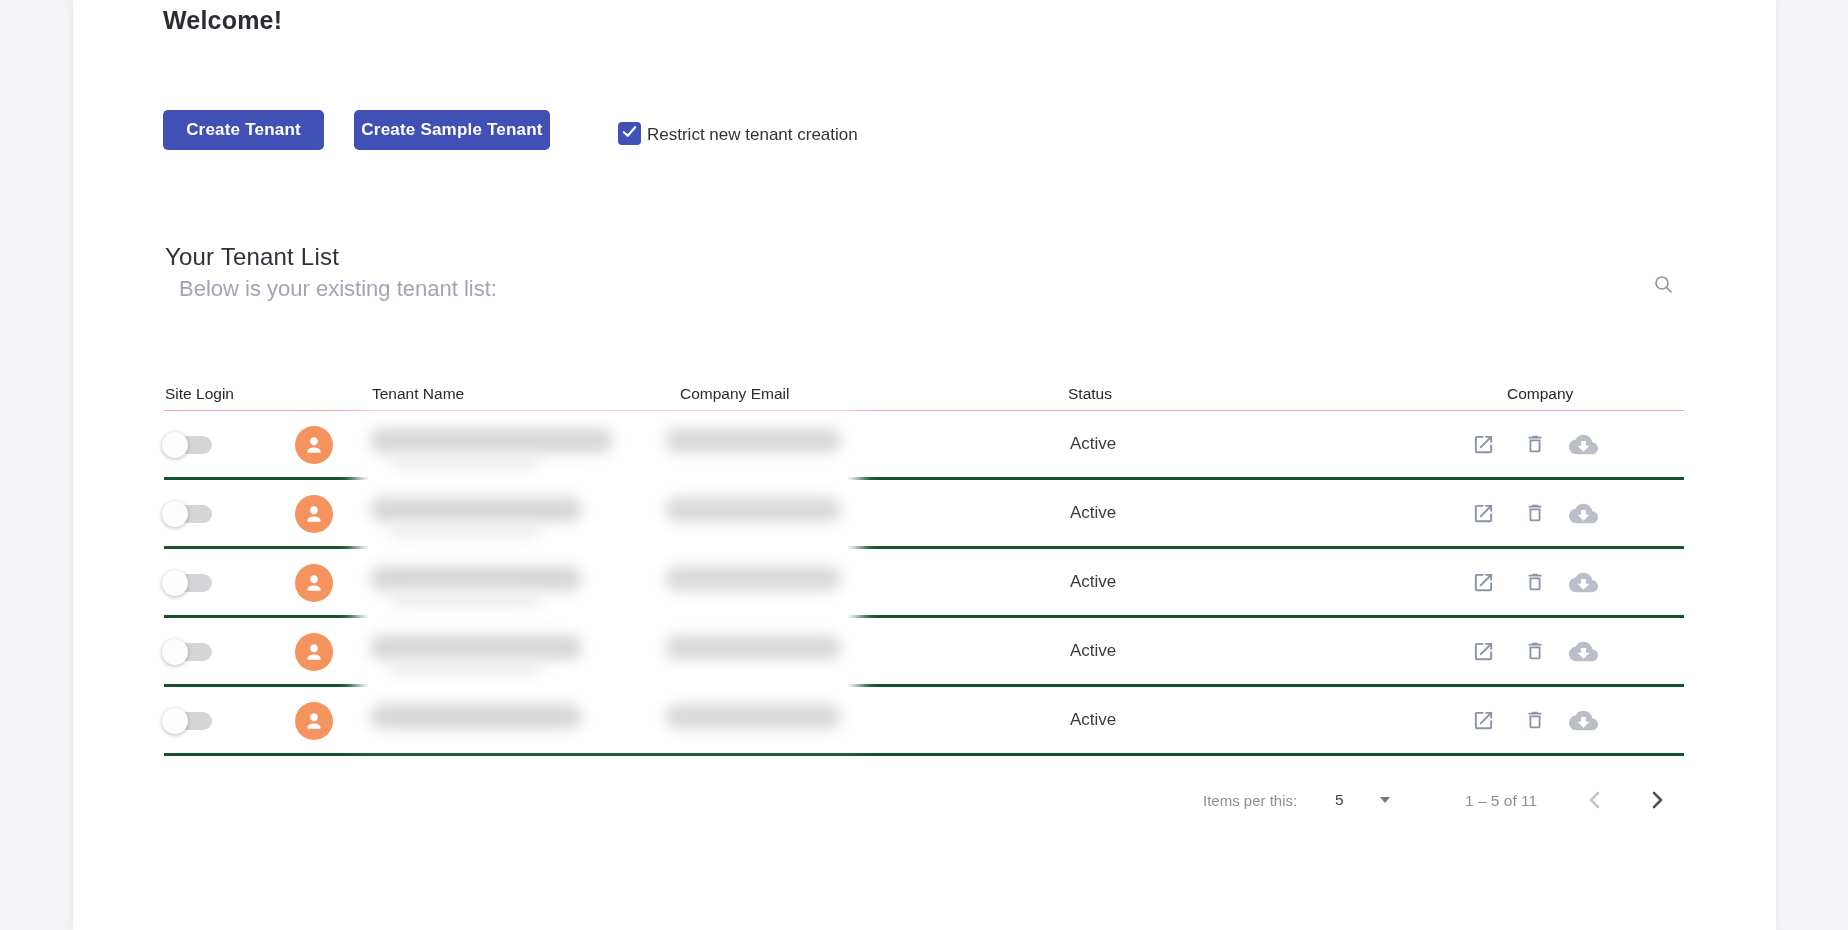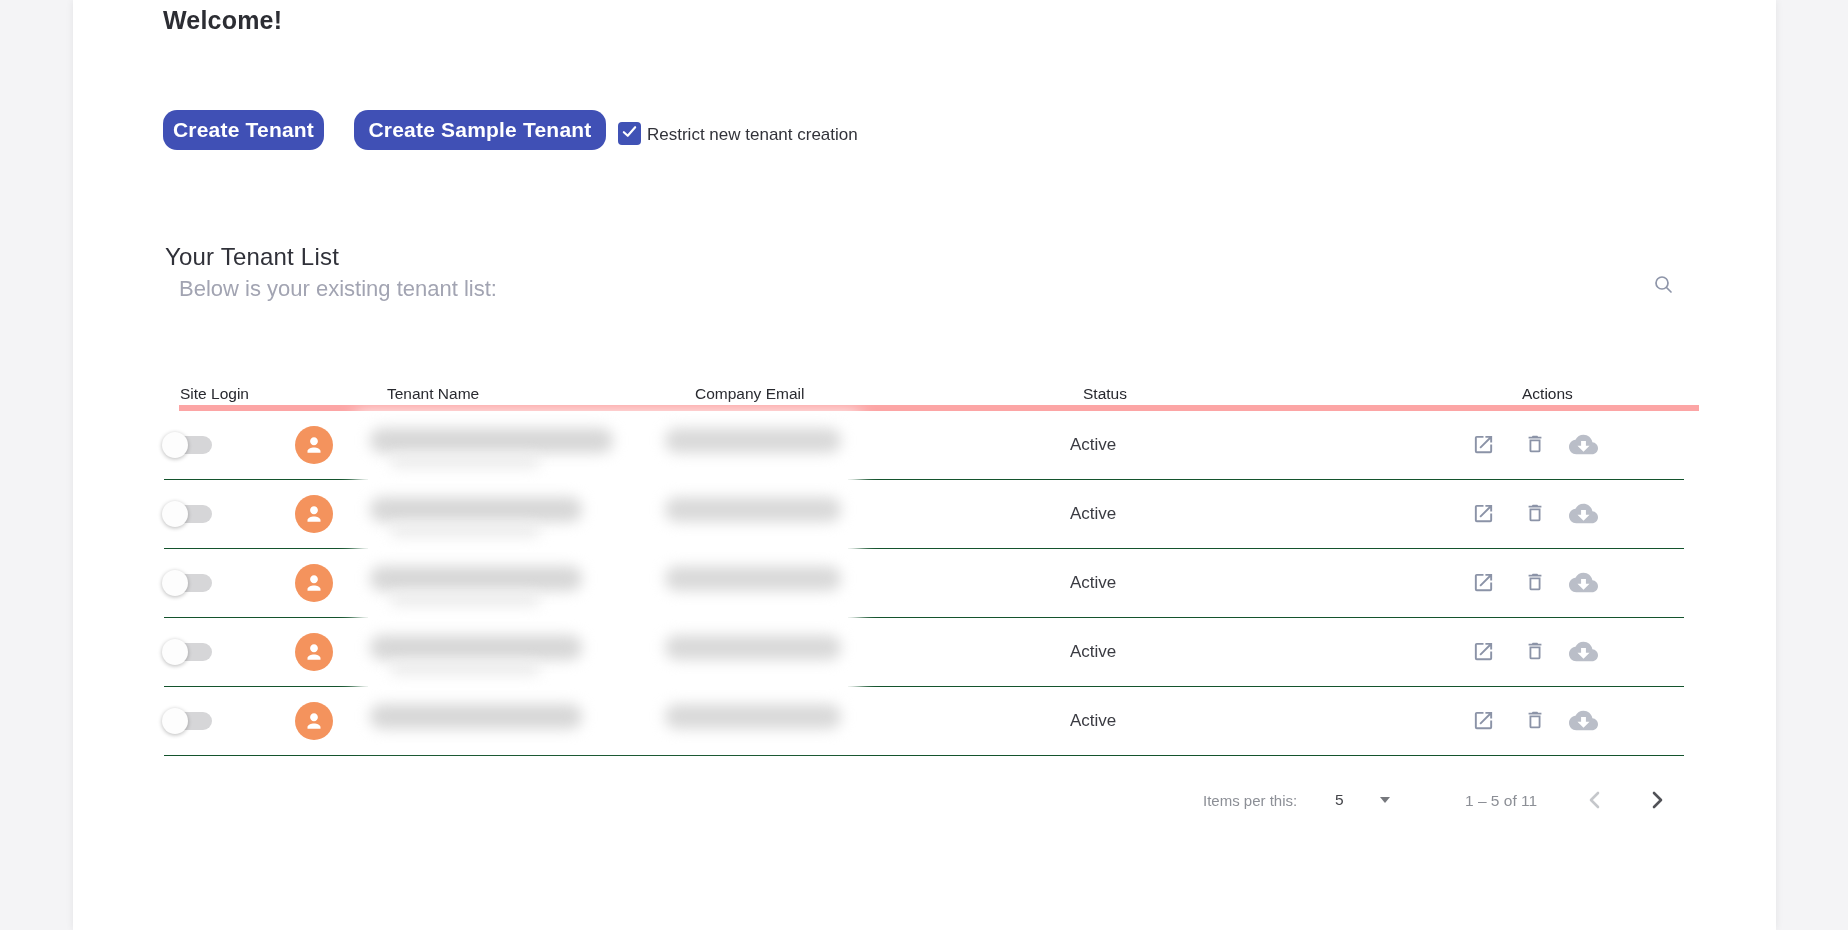--- a/index.html
+++ b/index.html
@@ -16,54 +16,54 @@
     background:#ffffff;
     box-shadow:0 0 8px rgba(0,0,0,0.07);
   }
   .abs { position:absolute; }
 
   
   .welcome-title { left:90px; top:6px; font-size:25px; font-weight:700; color:#2c2d33; letter-spacing:0.2px; }
   .welcome-subtitle { left:91px; top:60px; font-size:19px; color:#a2a4b2; }
 
   .btn {
-    position:absolute; top:110px; height:40px; border:none; border-radius:14px;
+    position:absolute; top:110px; height:40px; border:none; border-radius:5px;
     background:#4050b5; color:#ffffff; font-family:"Liberation Sans",sans-serif;
-    font-size:21px; font-weight:700; letter-spacing:0.2px; cursor:pointer;
+    font-size:17px; font-weight:700; letter-spacing:0.2px; cursor:pointer;
     display:flex; align-items:center; justify-content:center;
   }
   .btn-create { left:90px; width:161px; }
-  .btn-sample { left:281px; width:252px; }
+  .btn-sample { left:281px; width:196px; }
 
   .checkbox {
     position:absolute; left:545px; top:122px; width:23px; height:23px;
     background:#4052b5; border-radius:4px; cursor:pointer;
     display:flex; align-items:center; justify-content:center;
   }
   .checkbox-label { left:574px; top:125px; font-size:17px; color:#32333a; }
 
   
   .list-title { left:92px; top:243px; font-size:24px; font-weight:400; color:#303139; letter-spacing:0.2px; }
   .list-subtitle { left:106px; top:276px; font-size:22px; color:#a2a4b2; }
   .search-btn { left:1576px; top:271px; width:30px; height:30px; background:none; border:none; cursor:pointer; }
 
   
   .thead {
-    left:106px; top:385px; width:1520px; height:26px;
-    border-bottom:6px solid #fca5a5;
+    left:91px; top:385px; width:1520px; height:26px;
+    border-bottom:1px solid #fca5a5;
   }
   .th { position:absolute; top:0; font-size:15.5px; font-weight:500; color:#27282e; white-space:nowrap; }
   .th-site    { left:1px; }
   .th-name    { left:208px; }
   .th-email   { left:516px; }
   .th-status  { left:904px; }
   .th-actions { left:1343px; }
 
   .tbody { left:91px; top:411px; width:1520px; }
-  .row { position:relative; height:69px; border-bottom:1px solid #14532d; }
+  .row { position:relative; height:69px; border-bottom:3px solid #14532d; }
 
   .toggle { position:absolute; left:-2px; top:21px; width:50px; height:26px; cursor:pointer; }
   .toggle .track { position:absolute; left:6px; top:4px; width:44px; height:18px; border-radius:9px; background:#d6d6d8; }
   .toggle .knob  { position:absolute; left:0; top:0; width:26px; height:26px; border-radius:50%;
                    background:#fdfdfd; box-shadow:0 1px 4px rgba(0,0,0,0.28); }
 
   .avatar { position:absolute; left:131px; top:15px; width:38px; height:38px; border-radius:50%;
             background:#f4935d; display:flex; align-items:center; justify-content:center; }
 
   .status-cell { position:absolute; left:906px; top:0; height:100%; display:flex; align-items:center;
@@ -129,21 +129,21 @@
       <circle cx="10" cy="10" r="6"></circle>
         <line x1="14.5" y1="14.5" x2="19" y2="19" stroke-linecap="round"></line>
     </svg>
   </button>
 
   <div class="abs thead">
     <div class="th th-site">Site Login</div>
     <div class="th th-name">Tenant Name</div>
     <div class="th th-email">Company Email</div>
     <div class="th th-status">Status</div>
-    <div class="th th-actions">Actions</div>
+    <div class="th th-actions">Company</div>
   </div>
 
   <div class="abs tbody">
 
     <div class="row">
       <div class="toggle">
           <div class="track"></div>
           <div class="knob"></div>
         </div>
       <div class="avatar">

